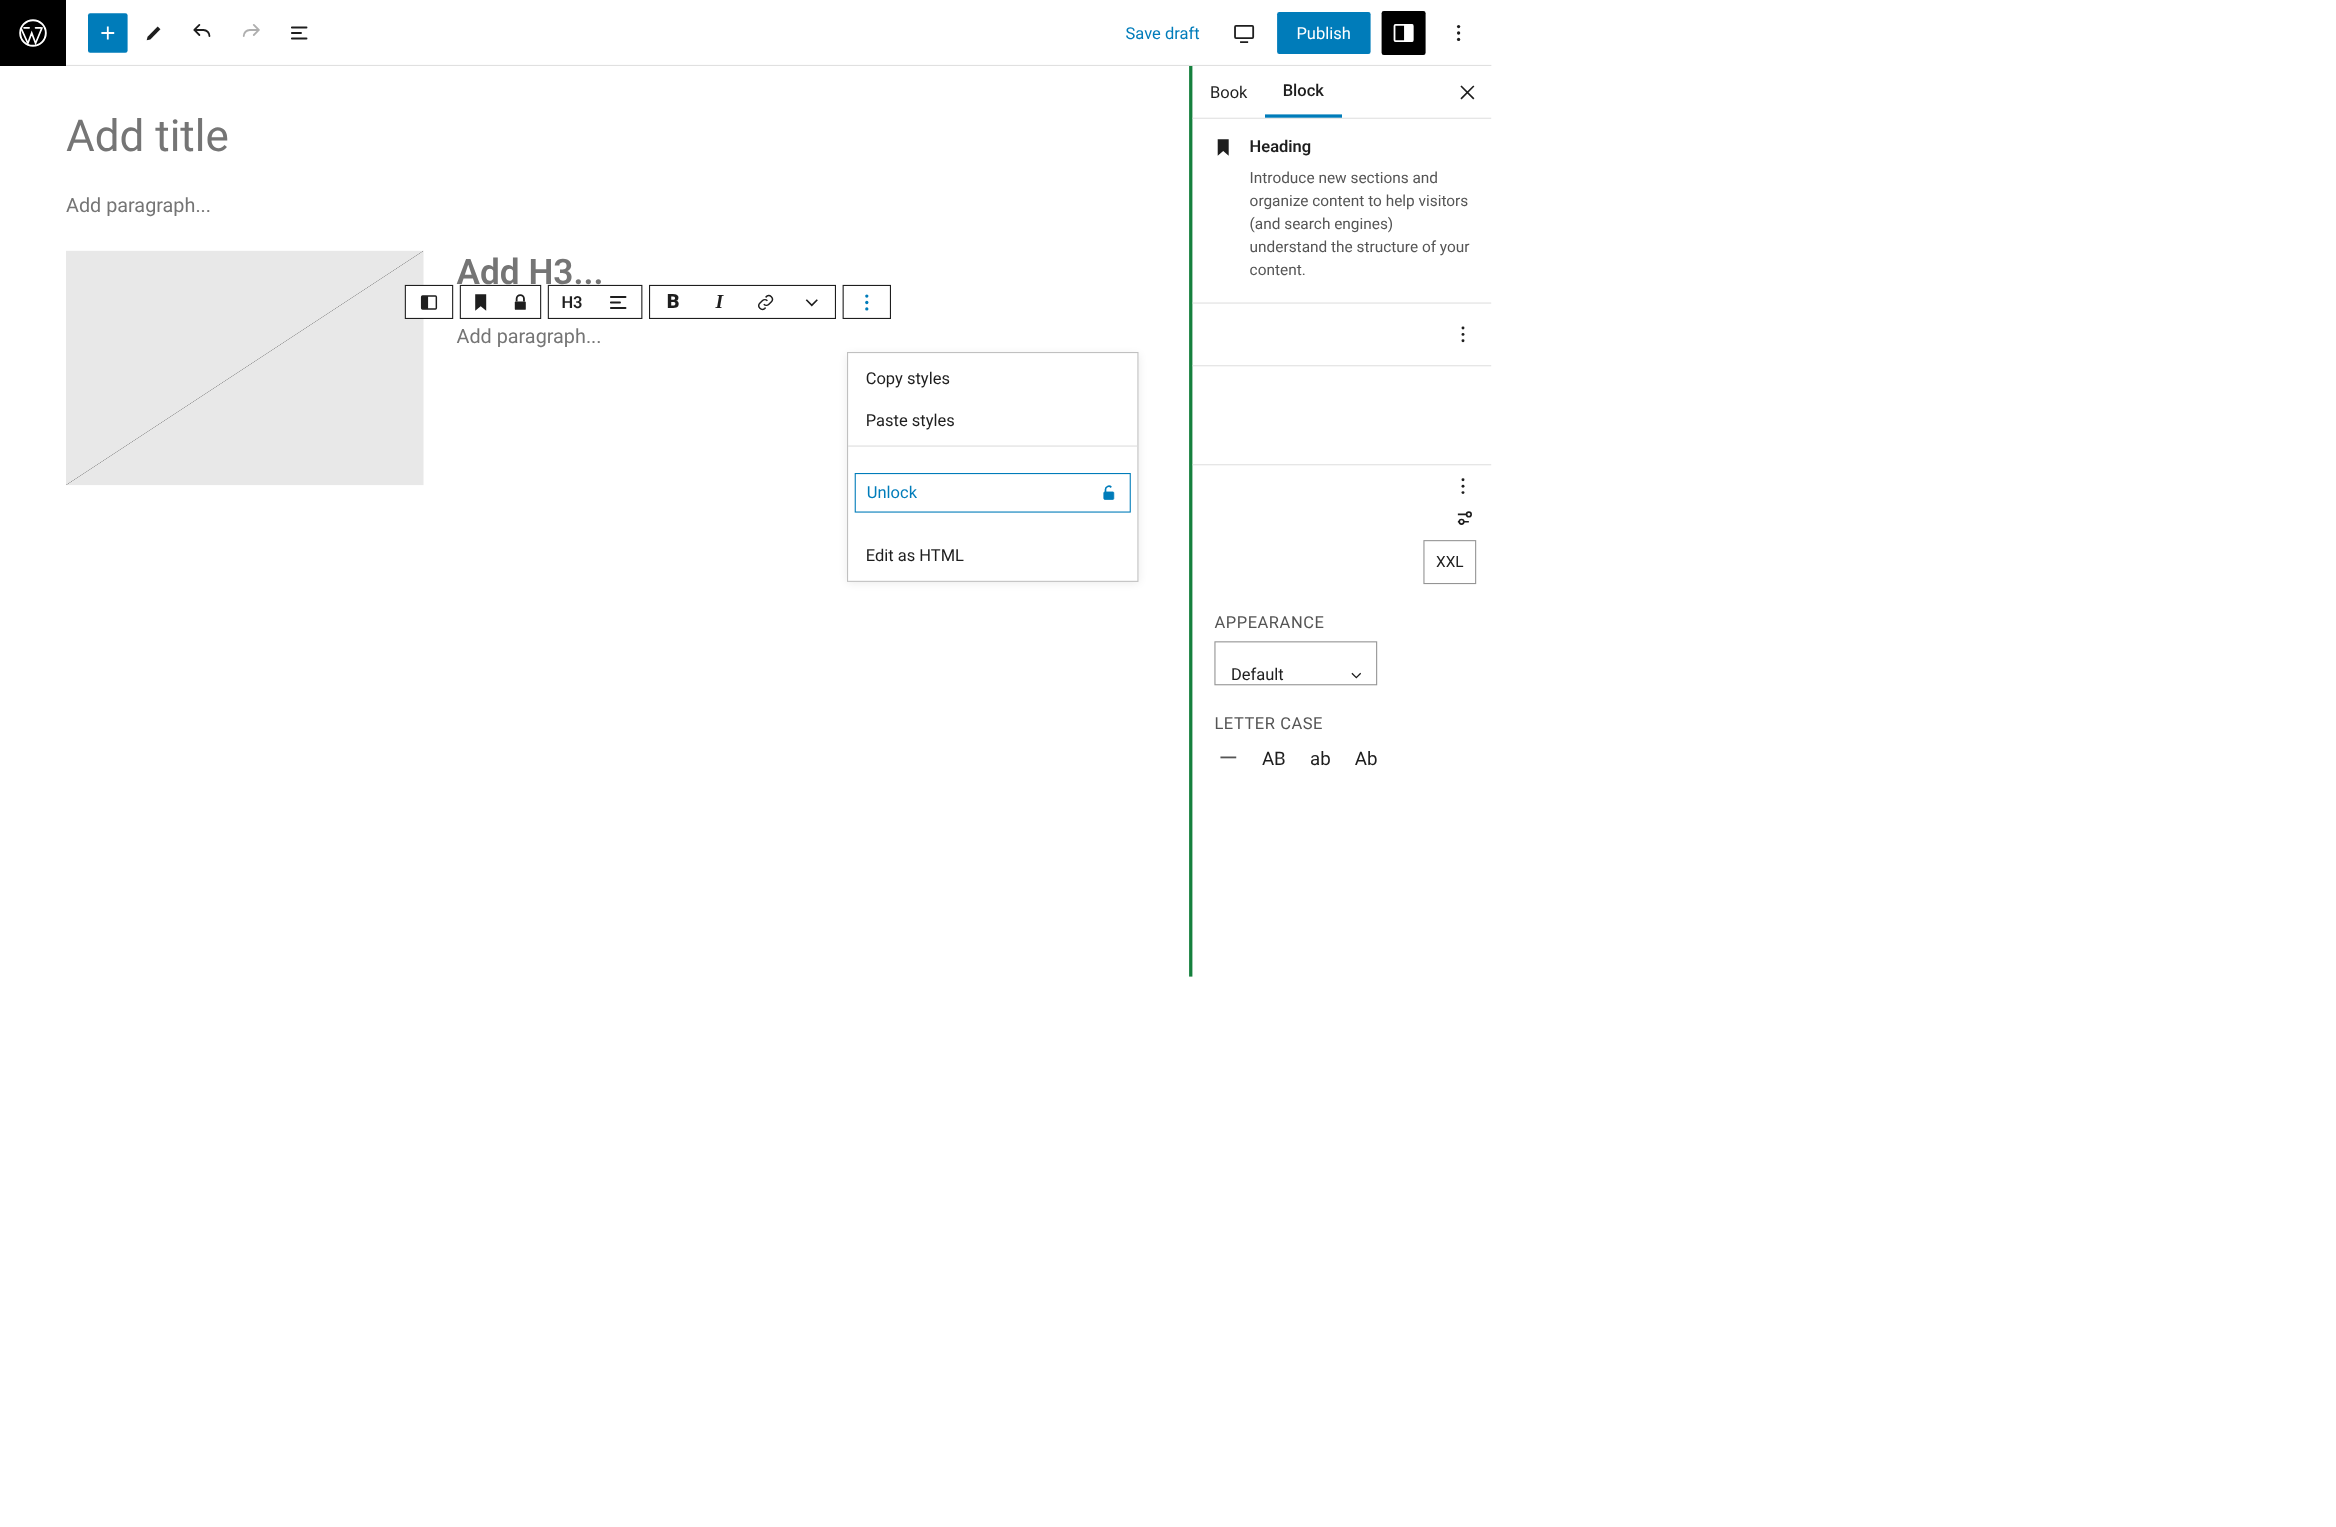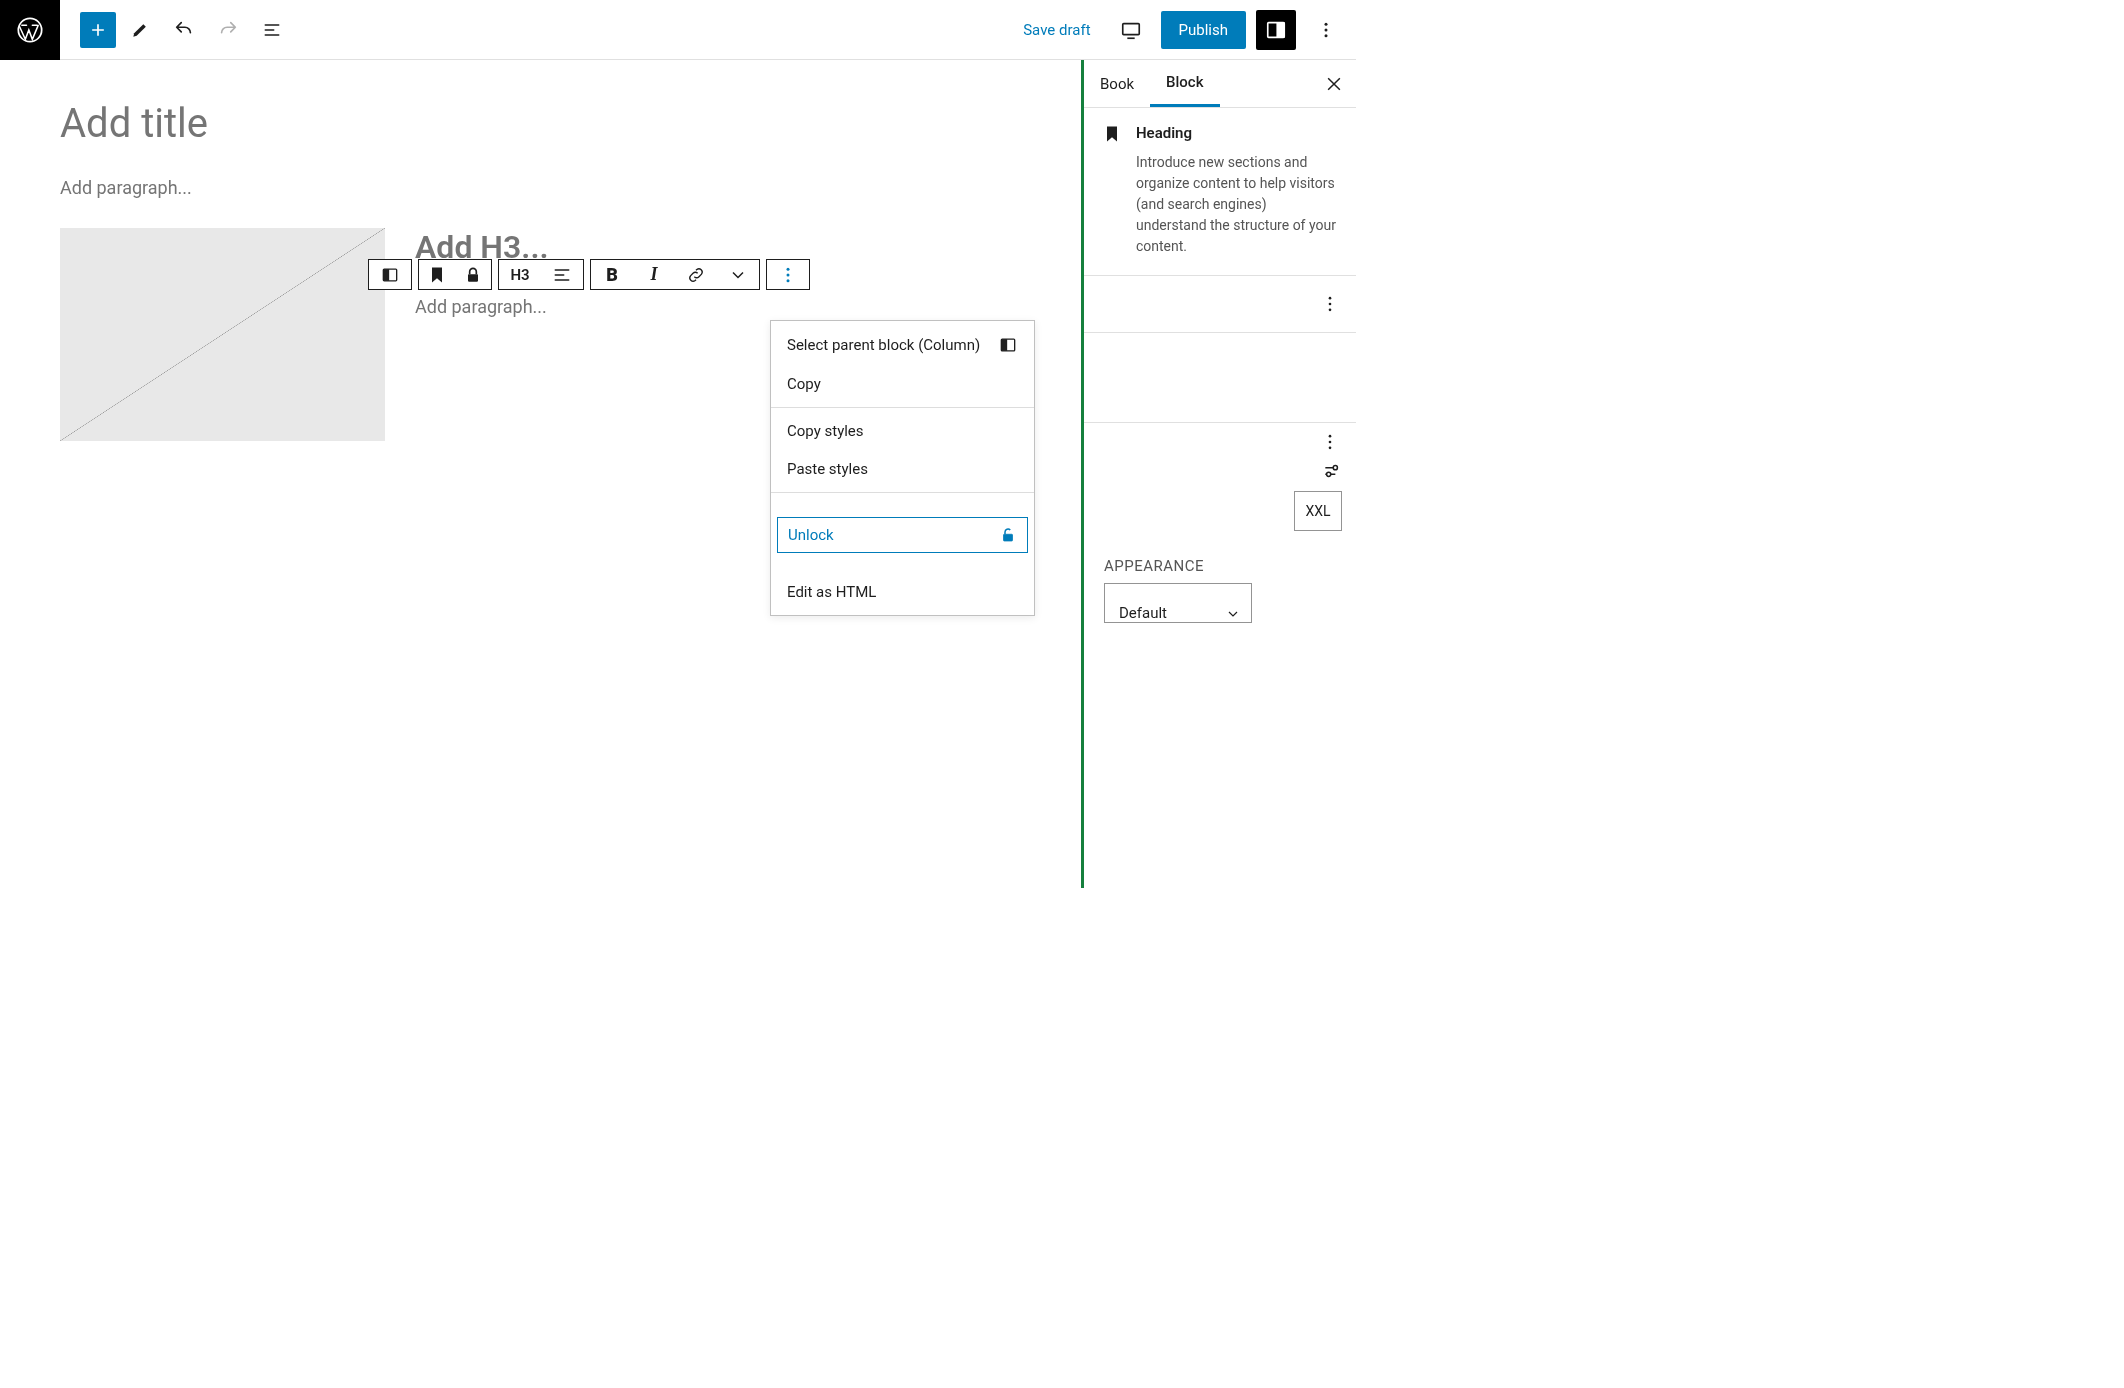--- a/index.html
+++ b/index.html
@@ -221,32 +221,20 @@
               <circle cx="12" cy="12" r="1.8"></circle>
               <circle cx="12" cy="19" r="1.8"></circle>
             </svg>
         </div>
       </div>
     </div>
 
     <div class="dropdown">
       <div class="dd-section">
         <div class="dd-item">
-          <span>Select parent block (Column)</span>
-          <svg width="20" height="20" viewBox="0 0 24 24">
-              <rect x="4" y="5" width="16" height="14" rx="1" stroke="#1e1e1e" stroke-width="1.6" fill="none"></rect>
-              <rect x="4" y="5" width="7" height="14" fill="#1e1e1e"></rect>
-            </svg>
-        </div>
-        <div class="dd-item">
-          <span>Copy</span>
-        </div>
-      </div>
-      <div class="dd-section">
-        <div class="dd-item">
           <span>Copy styles</span>
         </div>
         <div class="dd-item">
           <span>Paste styles</span>
         </div>
       </div>
       <div class="dd-section">
         <div class="dd-item hl">
           <span>Unlock</span>
           <svg width="18" height="18" viewBox="0 0 24 24">
@@ -323,15 +311,24 @@
     <div class="side-section-block">
       <div class="side-section-label">APPEARANCE</div>
       <div class="select-box">
         <span>Default</span>
         <svg width="16" height="16" viewBox="0 0 24 24">
             <path d="M6 9l6 6 6-6" stroke="#1e1e1e" stroke-width="1.8" fill="none"></path>
           </svg>
       </div>
     </div>
 
+    <div class="side-section-block">
+      <div class="side-section-label">LETTER CASE</div>
+      <div class="case-row">
+        <span class="case-btn minus">—</span>
+        <span class="case-btn">AB</span>
+        <span class="case-btn">ab</span>
+        <span class="case-btn">Ab</span>
+      </div>
+    </div>
 
   </div>
 </div>
 
 </body></html>

